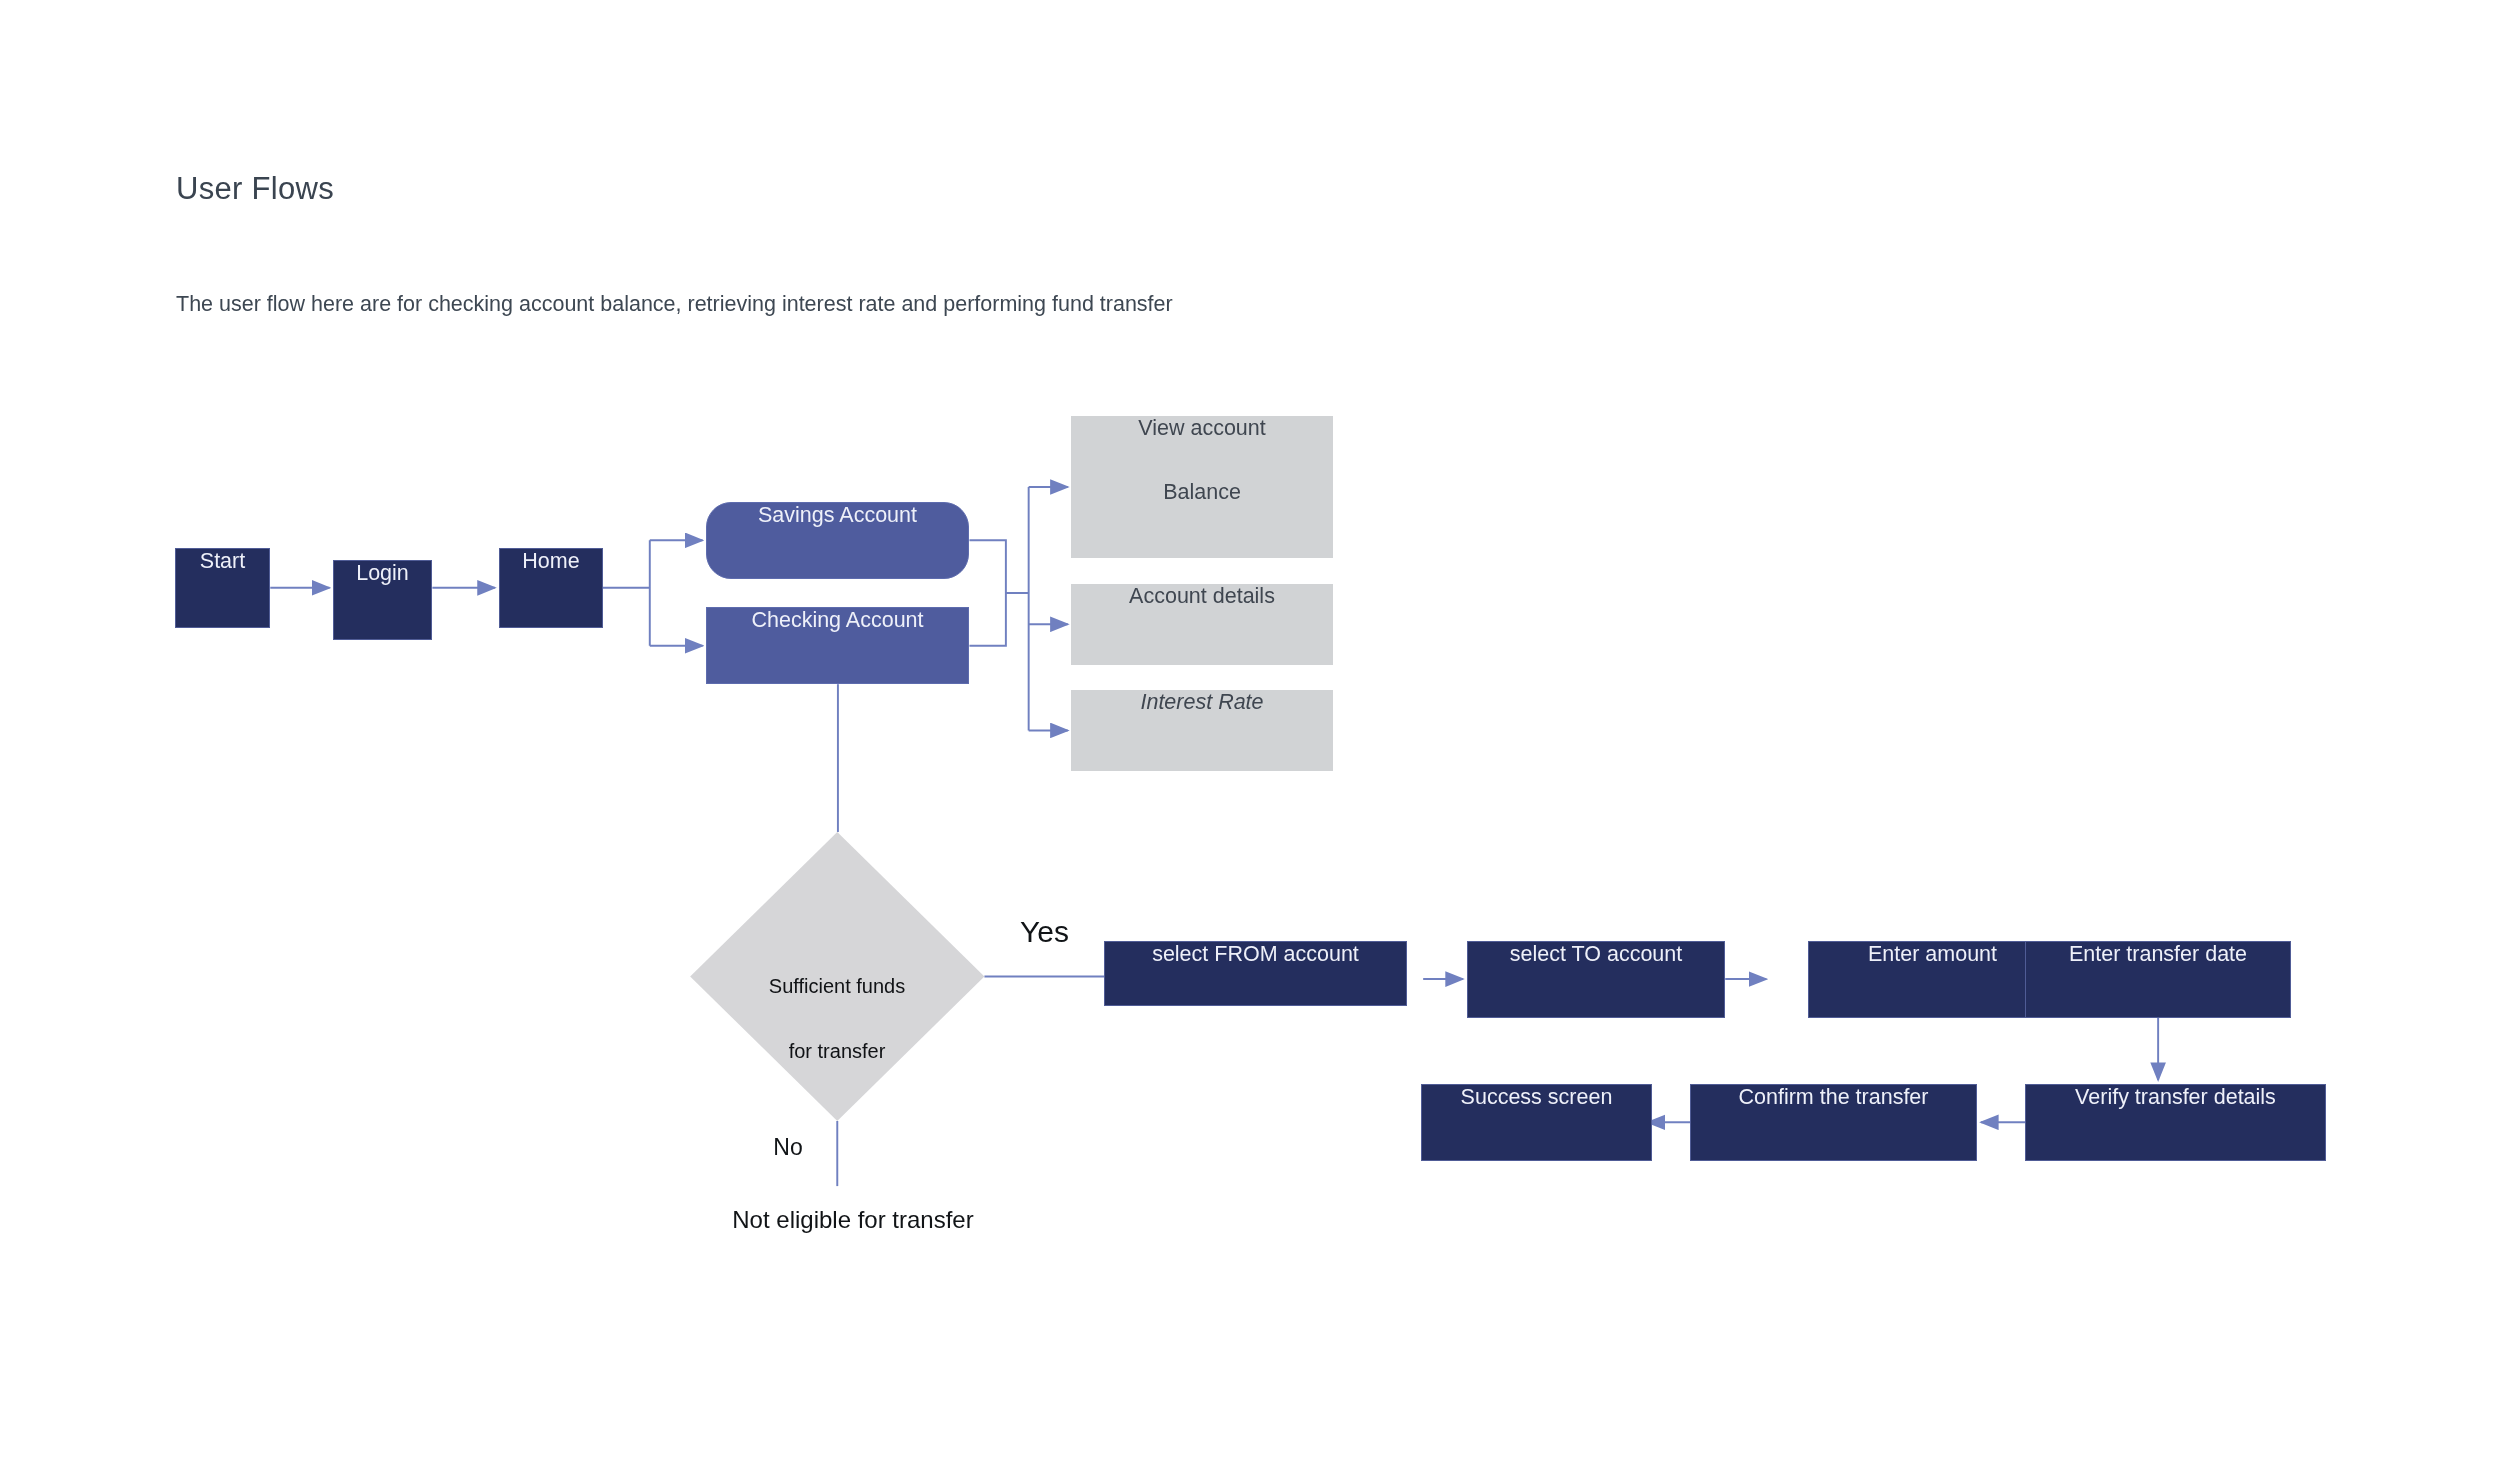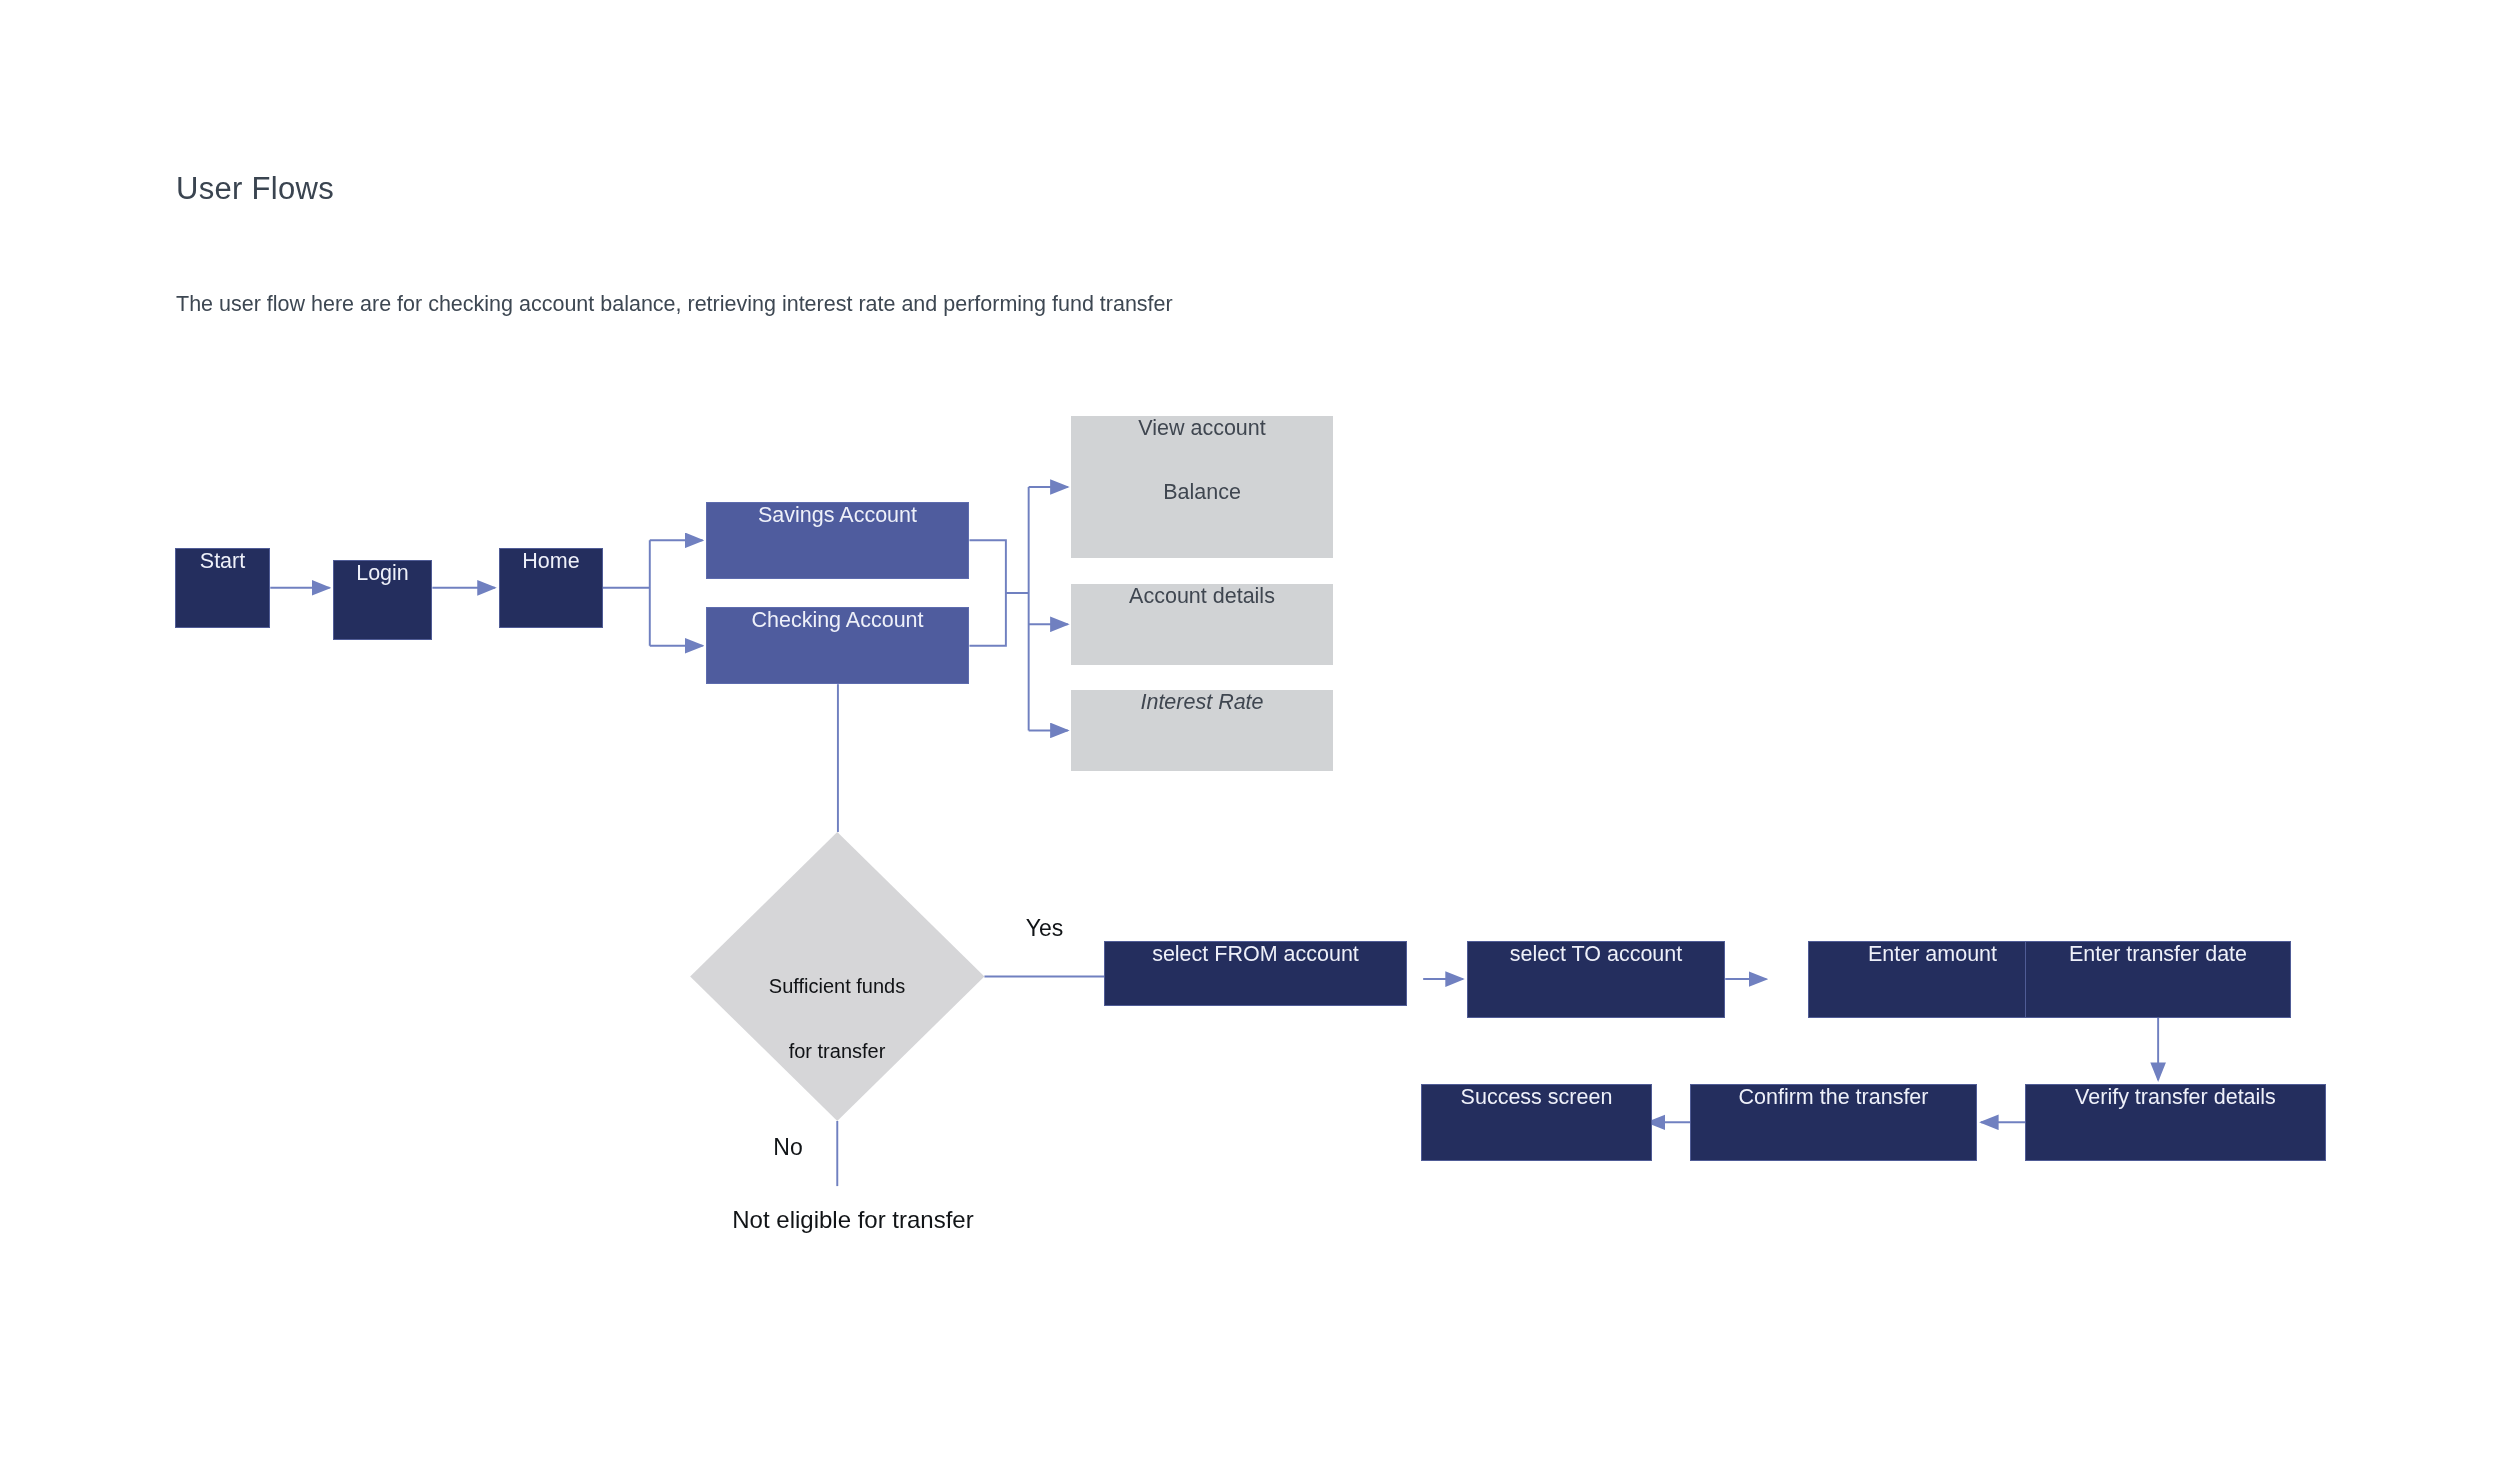--- a/index.html
+++ b/index.html
@@ -73,21 +73,21 @@
     font-size: 20px;
     color: #101215;
     text-align: center;
   }
   .edge-label {
     position: absolute;
     z-index: 2;
     color: #111417;
     text-align: center;
   }
-  .label-yes  { left: 1002px; top: 915px; width: 85px; font-size: 23px; }
+  .label-yes  { left: 1002px; top: 915px; width: 85px; font-size: 30px; }
   .label-no   { left: 749px; top: 1134px; width: 78px; font-size: 23px; }
   .label-noresult { left: 697px; top: 1206px; width: 312px; font-size: 24px; }
 </style>
 </head>
 <body>
 
 <div class="canvas">
 
   <div class="page-title">User Flows</div>
   <div class="page-subtitle">The user flow here are for checking account balance, retrieving interest rate and performing fund transfer</div>
@@ -126,21 +126,21 @@
   </div>
 
   <div class="node dark" style="left:333px; top:548px; width:99px; height:80px;margin-top:12px;">
     <span>Login</span>
   </div>
 
   <div class="node dark" style="left:499px; top:548px; width:104px; height:80px;">
     <span>Home</span>
   </div>
 
-  <div class="node mid" style="left:706px; top:502px; width:263px; height:77px;">
+  <div class="node mid" style="left:706px; top:502px; width:263px; height:77px;border-radius:25px;">
     <span>Savings Account</span>
   </div>
 
   <div class="node mid" style="left:706px; top:607px; width:263px; height:77px;">
     <span>Checking Account</span>
   </div>
 
   <div class="node gray" style="left:1071px; top:416px; width:262px; height:142px;">
     <span class="stack">
       <span>View account</span>

